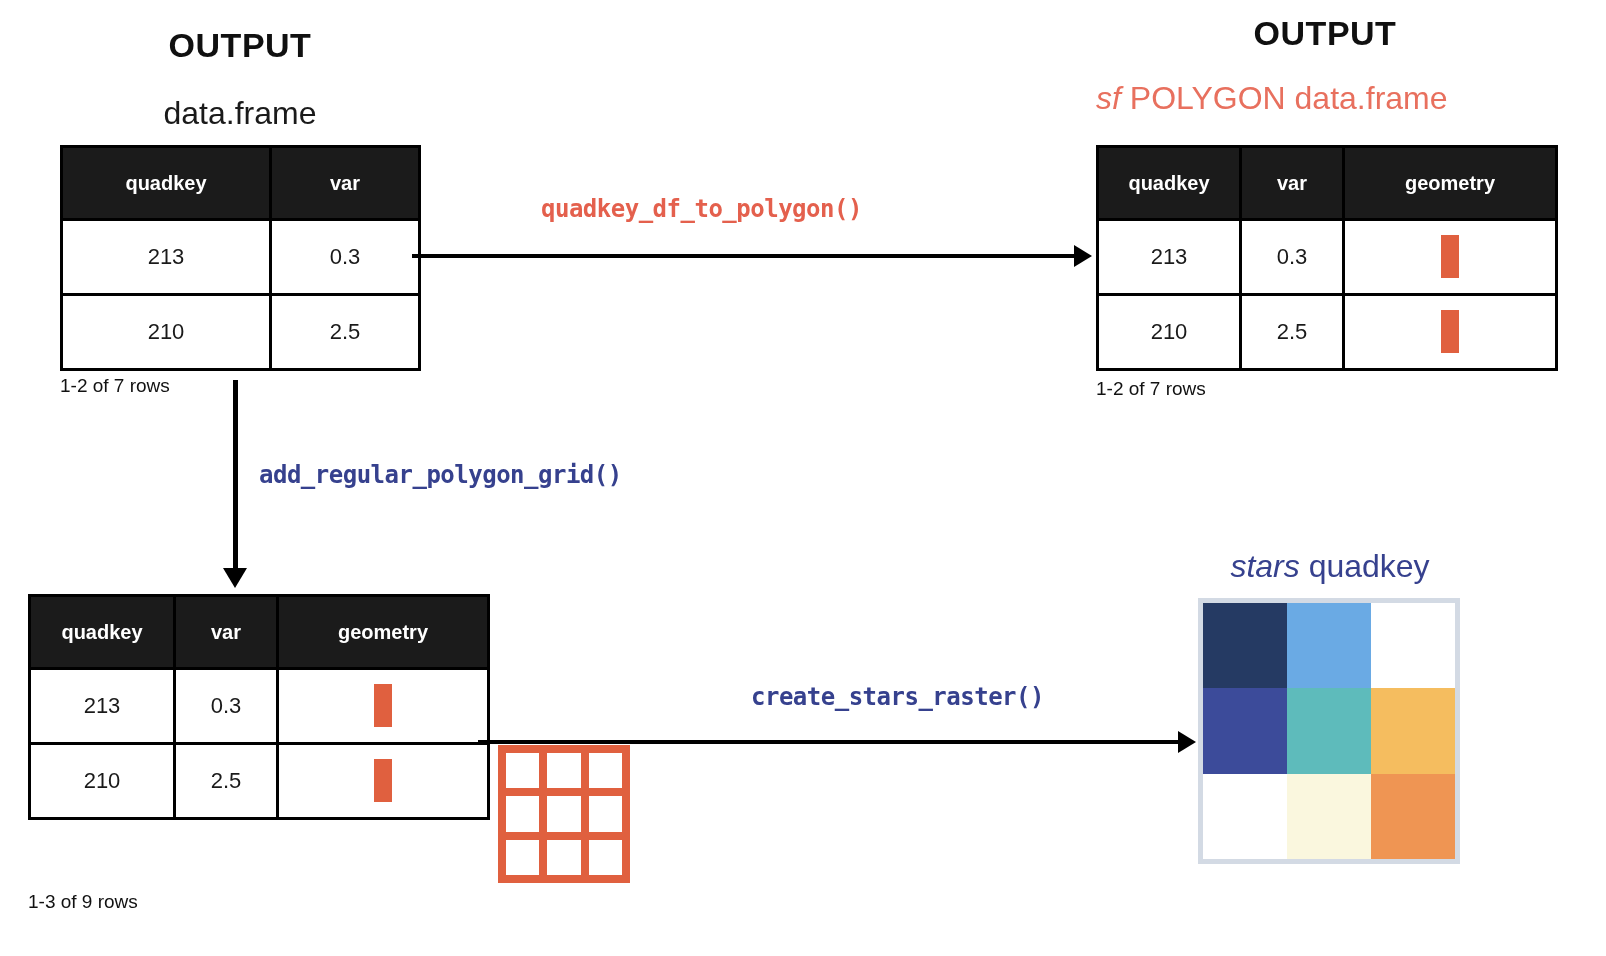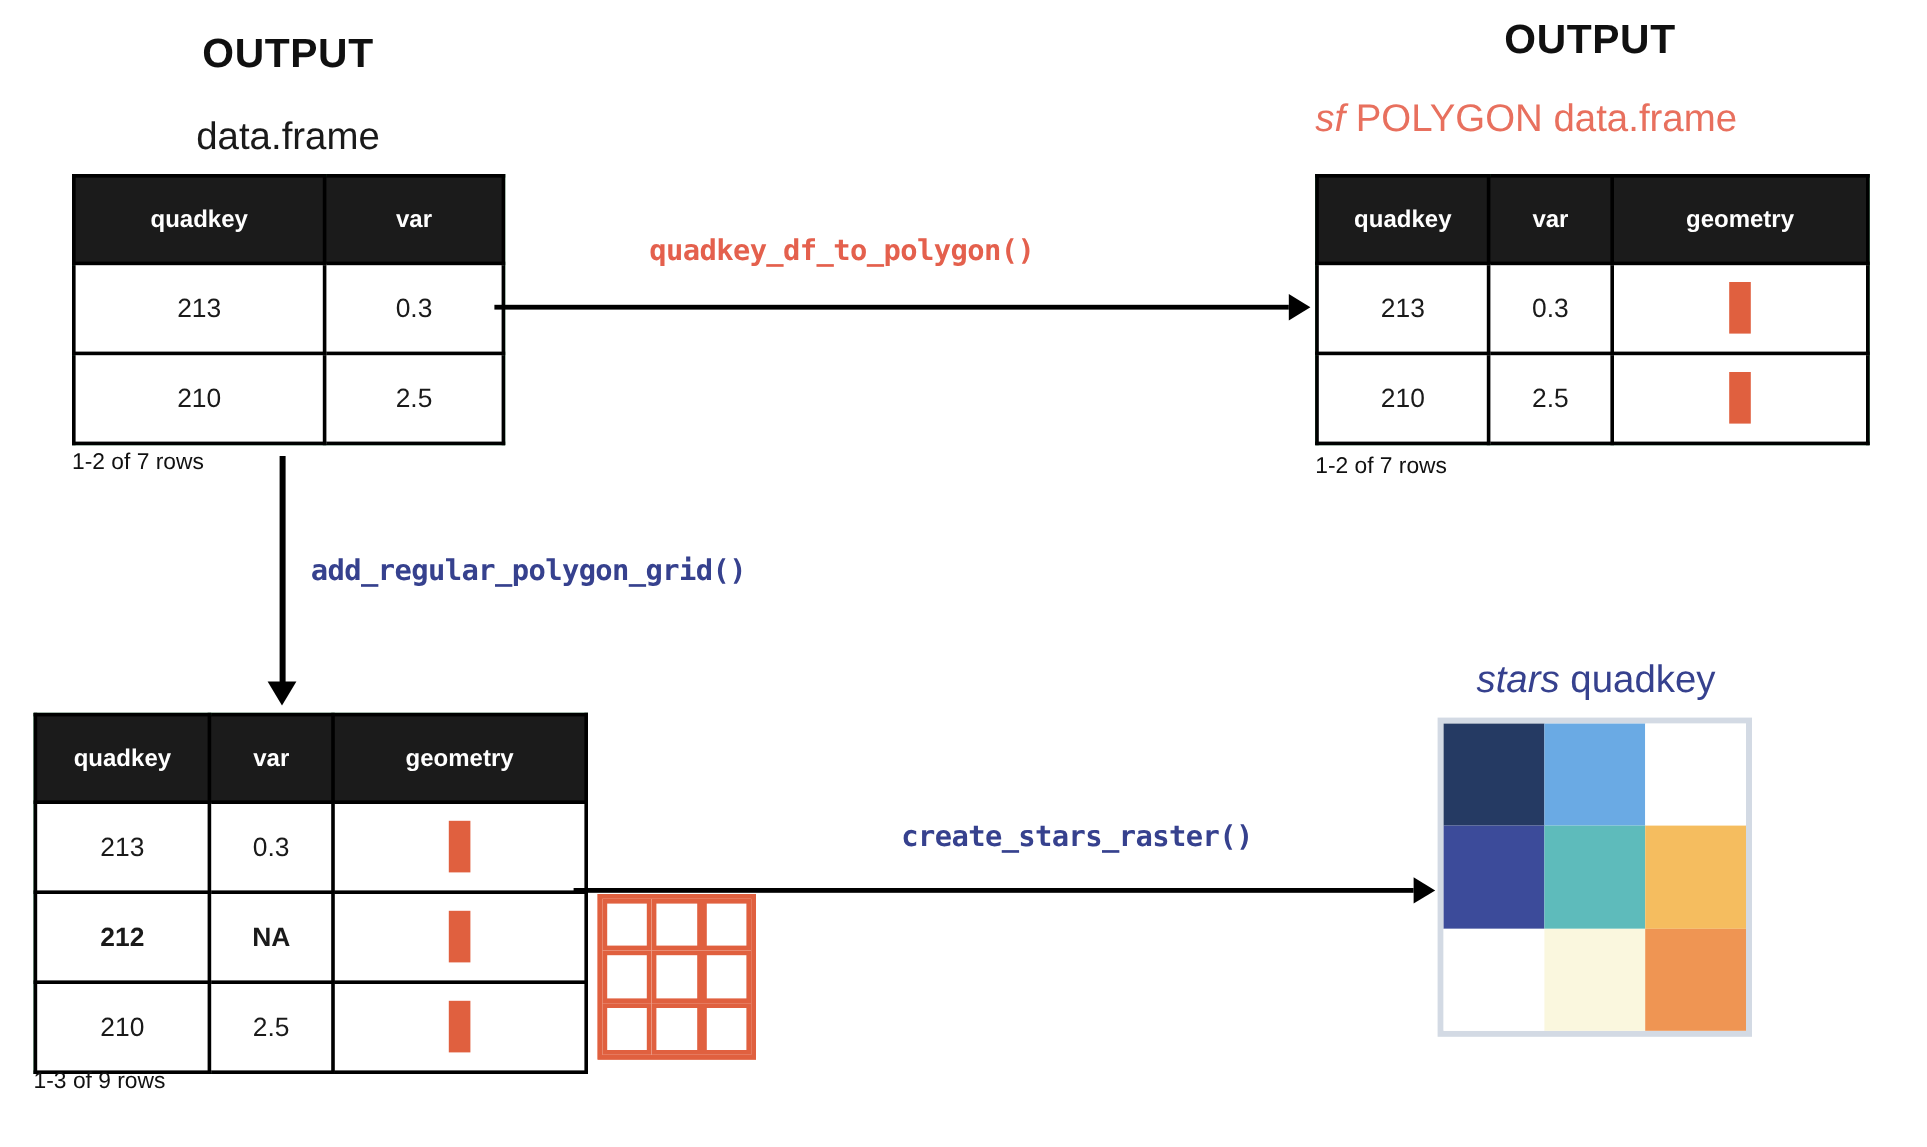--- a/index.html
+++ b/index.html
@@ -236,27 +236,20 @@
     <tr>
       <th style="width:142px;">quadkey</th>
       <th style="width:100px;">var</th>
       <th style="width:208px;">geometry</th>
     </tr>
   </thead>
   <tbody>
     <tr>
       <td>213</td>
       <td>0.3</td>
-      <td>
-        <span class="geom-square" style="border-color: rgb(224, 96, 63);"></span>
-      </td>
-    </tr>
-    <tr>
-      <td class="bold">212</td>
-      <td class="bold">NA</td>
       <td>
         <span class="geom-square" style="border-color: rgb(224, 96, 63);"></span>
       </td>
     </tr>
     <tr>
       <td>210</td>
       <td>2.5</td>
       <td>
         <span class="geom-square" style="border-color: rgb(224, 96, 63);"></span>
       </td>

